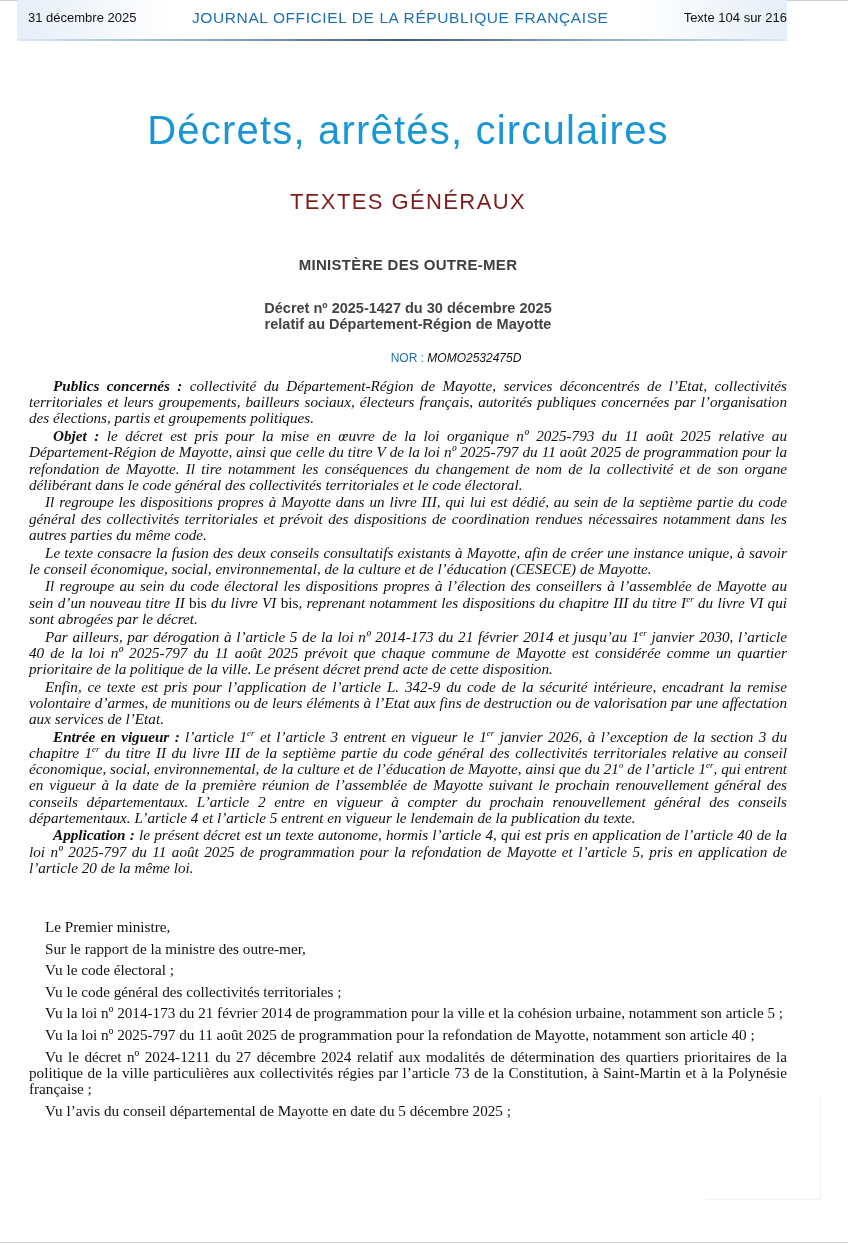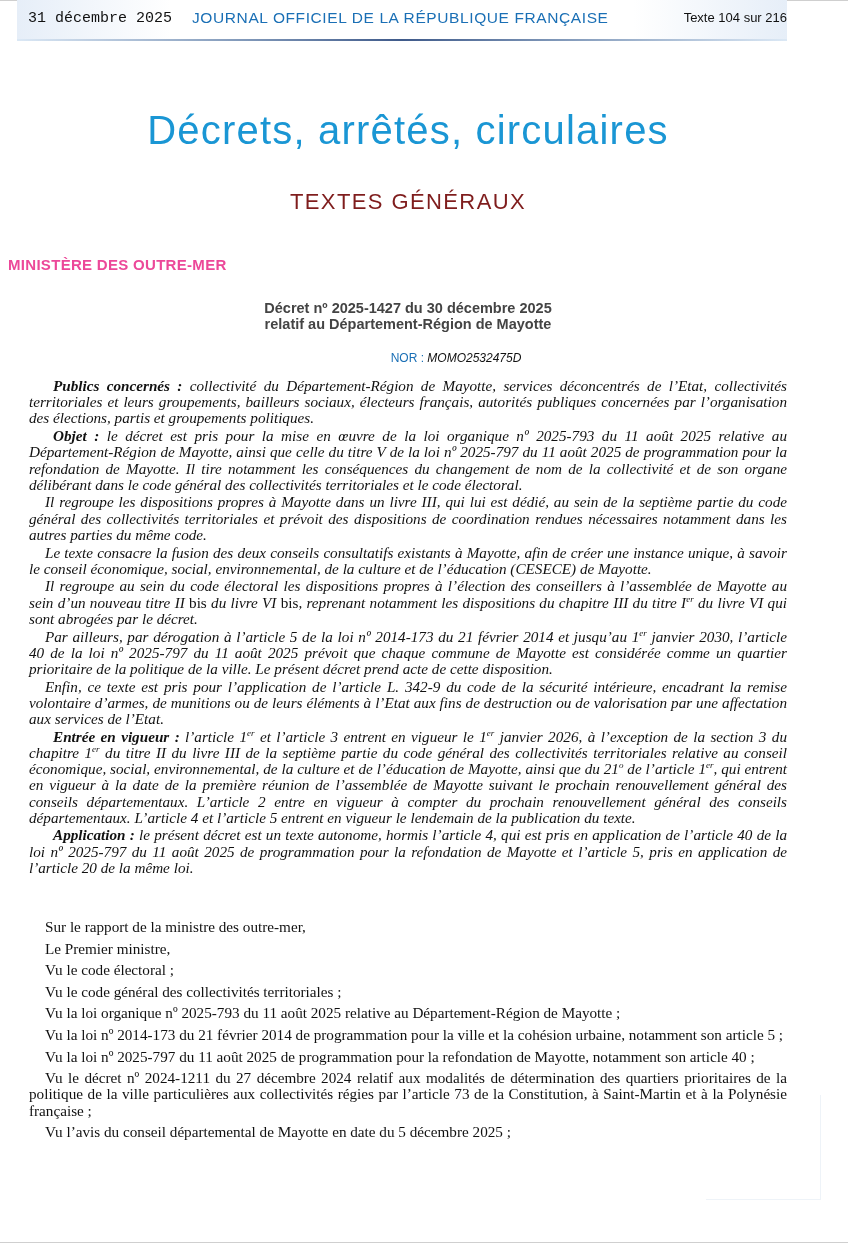--- a/index.html
+++ b/index.html
@@ -1,28 +1,28 @@
 <!DOCTYPE html>
 <html><head>
 <meta charset="utf-8">
 <style>
   html, body { margin: 0; padding: 0; background: #ffffff; }
   body { width: 848px; height: 1245px; position: relative; overflow: hidden; font-family: "Liberation Serif", serif; color: #111; }
   .topline { position: absolute; top: 0; left: 0; right: 0; height: 1px; background: #cfcfcf; }
   .bottomline { position: absolute; bottom: 2px; left: 0; right: 0; height: 1px; background: #cfcfcf; }
   .header { position: absolute; top: 0; left: 17px; width: 770px; height: 40px;
     background: linear-gradient(90deg, #e6eef8 0%, #ffffff 20%, #ffffff 80%, #e6eef8 100%); }
-  .header .date { position: absolute; left: 11px; top: 10px; font-family: Liberation Mono, monospace; font-size: 15px; color: #111; text-align: center; }
+  .header .date { position: absolute; left: 11px; top: 10px; font-family: Liberation Sans, sans-serif; font-size: 13px; color: #111; text-align: center; }
   .header .jo { position: absolute; left: 175px; top: 9px; font-family: "Liberation Sans", sans-serif; font-size: 15.5px; color: #1a6fb5; letter-spacing: 0.6px; }
   .header .texte { position: absolute; right: 0px; top: 10px; font-family: "Liberation Sans", sans-serif; font-size: 13px; color: #111; }
   .header-rule { position: absolute; top: 39px; left: 17px; width: 770px; height: 2px;
     background: linear-gradient(90deg, #dbe8f5 0%, #7f97b8 30%, #3f5a8a 50%, #7f97b8 70%, #dbe8f5 100%); }
   .section-title { position: absolute; top: 108px; left: 0; width: 816px; text-align: center; font-family: "Liberation Sans", sans-serif; font-size: 40px; color: #1a96d4; letter-spacing: 1.2px; }
   .subsection { position: absolute; top: 189px; left: 0; width: 816px; text-align: center; font-family: "Liberation Sans", sans-serif; font-size: 22px; color: #7f1d1d; letter-spacing: 1.4px; }
-  .ministry { position: absolute; top: 256px; left: 0; width: 816px; text-align: left; font-family: "Liberation Sans", sans-serif; font-size: 15px; font-weight: bold; color: #ec4899; letter-spacing: 0.3px; margin-left: 8px; }
+  .ministry { position: absolute; top: 256px; left: 0; width: 816px; text-align: center; font-family: "Liberation Sans", sans-serif; font-size: 15px; font-weight: bold; color: #404040; letter-spacing: 0.3px; }
   .decree-title { position: absolute; top: 300px; left: 0; width: 816px; text-align: center; font-family: "Liberation Sans", sans-serif; font-size: 14.5px; font-weight: bold; color: #444; line-height: 16px; }
   .nor { position: absolute; top: 351px; left: 0; width: 816px; text-align: center; font-family: "Liberation Sans", sans-serif; font-size: 12px; color: #1a6fb5; margin-left: 48px; }
   .nor .code { color: #111; font-style: italic; }
   .body { position: absolute; top: 378px; left: 29px; width: 758px; font-size: 15.2px; line-height: 16.2px; }
   .p { text-align: justify; text-indent: 16px; margin: 0 0 1.5px 0; font-style: italic; }
   .p b { font-weight: bold; margin-left: 8px; }
   .p .up { font-style: normal; }
   sup { font-size: 9px; line-height: 0; vertical-align: super; }
   .visas { position: absolute; top: 919px; left: 29px; width: 758px; font-size: 15.2px; line-height: 16.2px; }
   .v { text-align: justify; text-indent: 16px; margin: 0 0 5.4px 0; }
@@ -56,25 +56,24 @@
   <p class="p">Il regroupe les dispositions propres à Mayotte dans un livre III, qui lui est dédié, au sein de la septième partie du code général des collectivités territoriales et prévoit des dispositions de coordination rendues nécessaires notamment dans les autres parties du même code.</p>
   <p class="p">Le texte consacre la fusion des deux conseils consultatifs existants à Mayotte, afin de créer une instance unique, à savoir le conseil économique, social, environnemental, de la culture et de l’éducation (CESECE) de Mayotte.</p>
   <p class="p"><span>Il regroupe au sein du code électoral les dispositions propres à l’élection des conseillers à l’assemblée de Mayotte au sein d’un nouveau titre II</span><span class="up"> bis </span><span>du livre VI</span><span class="up"> bis</span><span>, reprenant notamment les dispositions du chapitre III du titre I</span><sup>er</sup><span> du livre VI qui sont abrogées par le décret.</span></p>
   <p class="p"><span>Par ailleurs, par dérogation à l’article 5 de la loi nº 2014-173 du 21 février 2014 et jusqu’au 1</span><sup>er</sup><span> janvier 2030, l’article 40 de la loi nº 2025-797 du 11 août 2025 prévoit que chaque commune de Mayotte est considérée comme un quartier prioritaire de la politique de la ville. Le présent décret prend acte de cette disposition.</span></p>
   <p class="p">Enfin, ce texte est pris pour l’application de l’article L. 342-9 du code de la sécurité intérieure, encadrant la remise volontaire d’armes, de munitions ou de leurs éléments à l’Etat aux fins de destruction ou de valorisation par une affectation aux services de l’Etat.</p>
   <p class="p"><b>Entrée en vigueur :</b><span> l’article 1</span><sup>er</sup><span> et l’article 3 entrent en vigueur le 1</span><sup>er</sup><span> janvier 2026, à l’exception de la section 3 du chapitre 1</span><sup>er</sup><span> du titre II du livre III de la septième partie du code général des collectivités territoriales relative au conseil économique, social, environnemental, de la culture et de l’éducation de Mayotte, ainsi que du 21</span><sup>o</sup><span> de l’article 1</span><sup>er</sup><span>, qui entrent en vigueur à la date de la première réunion de l’assemblée de Mayotte suivant le prochain renouvellement général des conseils départementaux. L’article 2 entre en vigueur à compter du prochain renouvellement général des conseils départementaux. L’article 4 et l’article 5 entrent en vigueur le lendemain de la publication du texte.</span></p>
   <p class="p"><b>Application :</b><span> le présent décret est un texte autonome, hormis l’article 4, qui est pris en application de l’article 40 de la loi nº 2025-797 du 11 août 2025 de programmation pour la refondation de Mayotte et l’article 5, pris en application de l’article 20 de la même loi.</span></p>
 </div>
 
 <div class="visas">
+  <p class="v">Le Premier ministre,</p>
   <p class="v">Sur le rapport de la ministre des outre-mer,</p>
-  <p class="v">Le Premier ministre,</p>
   <p class="v">Vu le code électoral ;</p>
   <p class="v">Vu le code général des collectivités territoriales ;</p>
-  <p class="v">Vu la loi organique nº 2025-793 du 11 août 2025 relative au Département-Région de Mayotte ;</p>
   <p class="v">Vu la loi nº 2014-173 du 21 février 2014 de programmation pour la ville et la cohésion urbaine, notamment son article 5 ;</p>
   <p class="v">Vu la loi nº 2025-797 du 11 août 2025 de programmation pour la refondation de Mayotte, notamment son article 40 ;</p>
   <p class="v">Vu le décret nº 2024-1211 du 27 décembre 2024 relatif aux modalités de détermination des quartiers prioritaires de la politique de la ville particulières aux collectivités régies par l’article 73 de la Constitution, à Saint-Martin et à la Polynésie française ;</p>
   <p class="v">Vu l’avis du conseil départemental de Mayotte en date du 5 décembre 2025 ;</p>
 </div>
 
 <div class="ghostbox"></div>
 <div class="bottomline"></div>
 
 </body></html>

